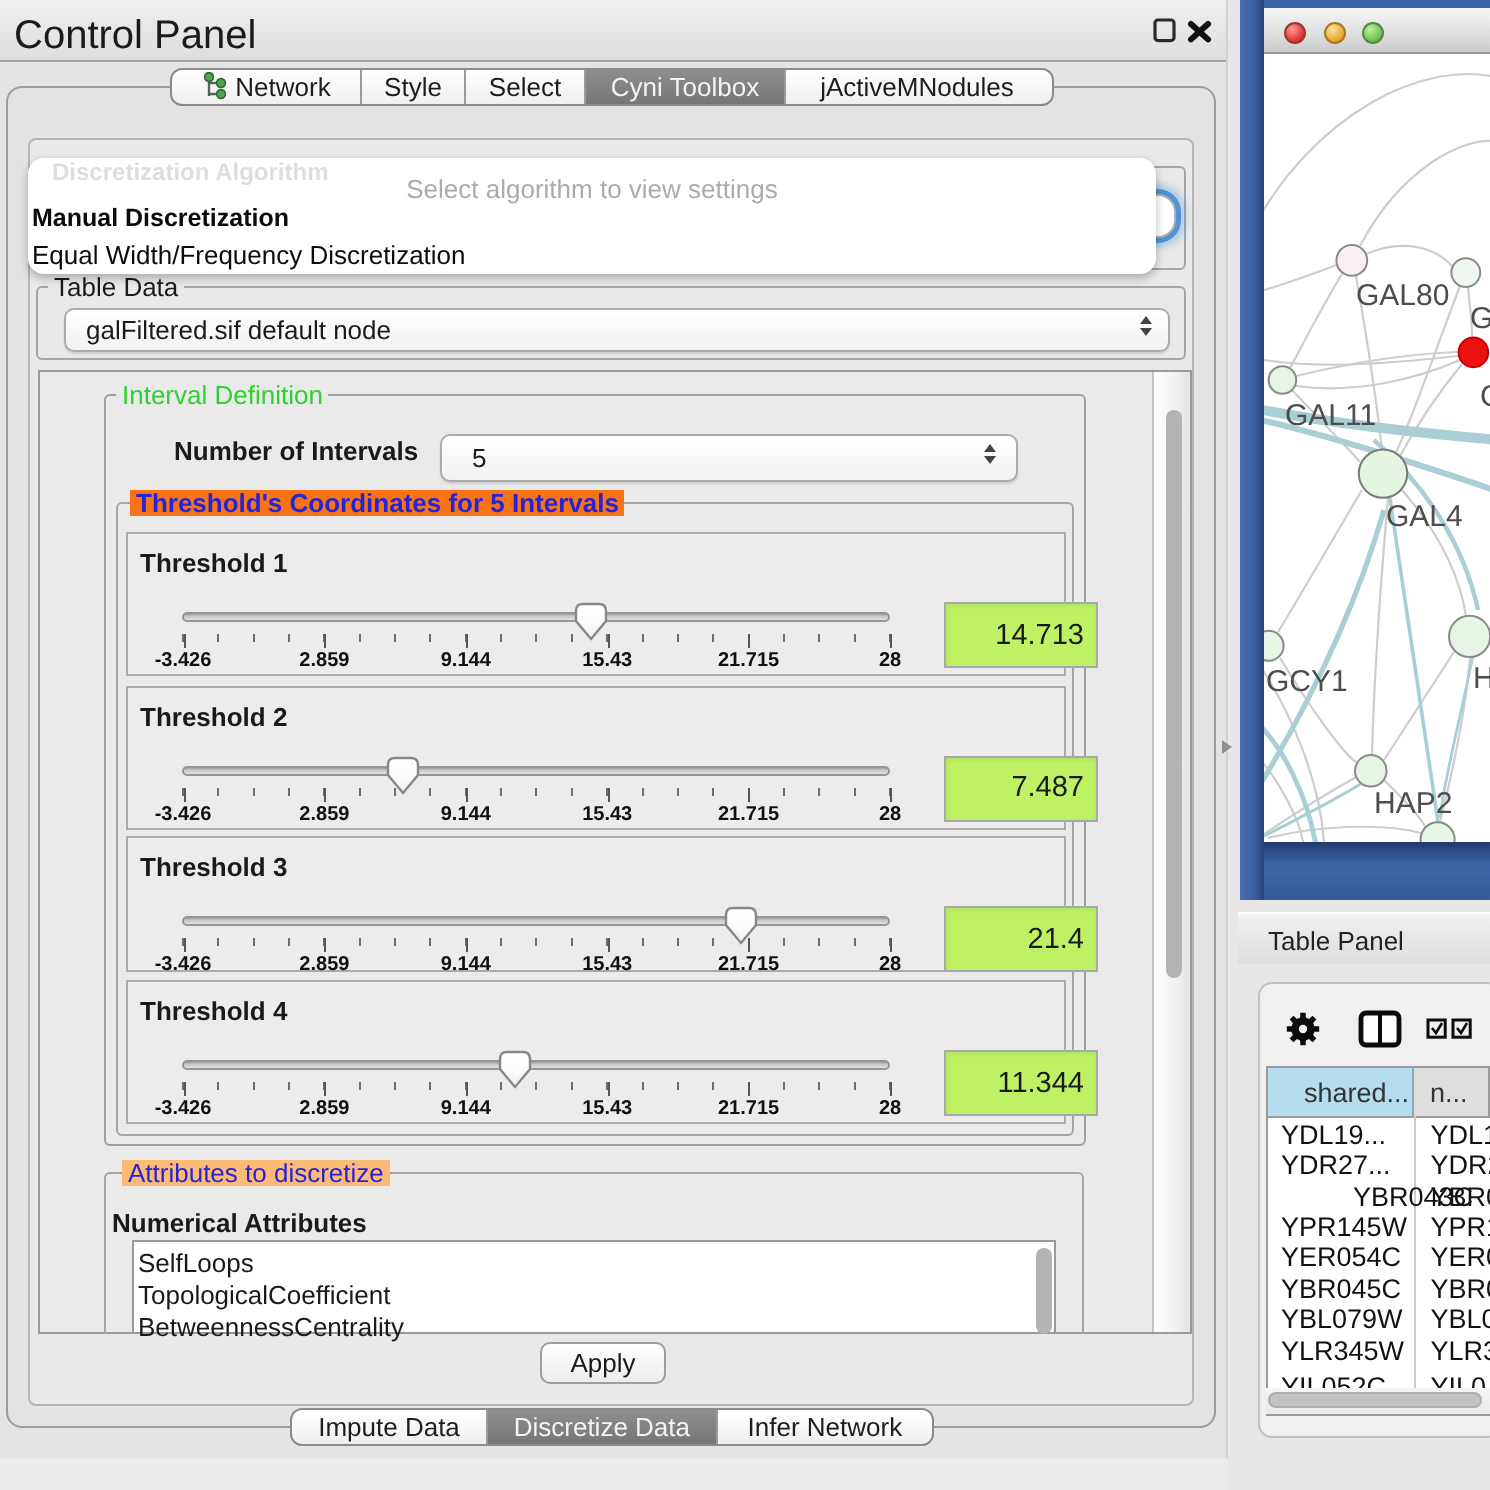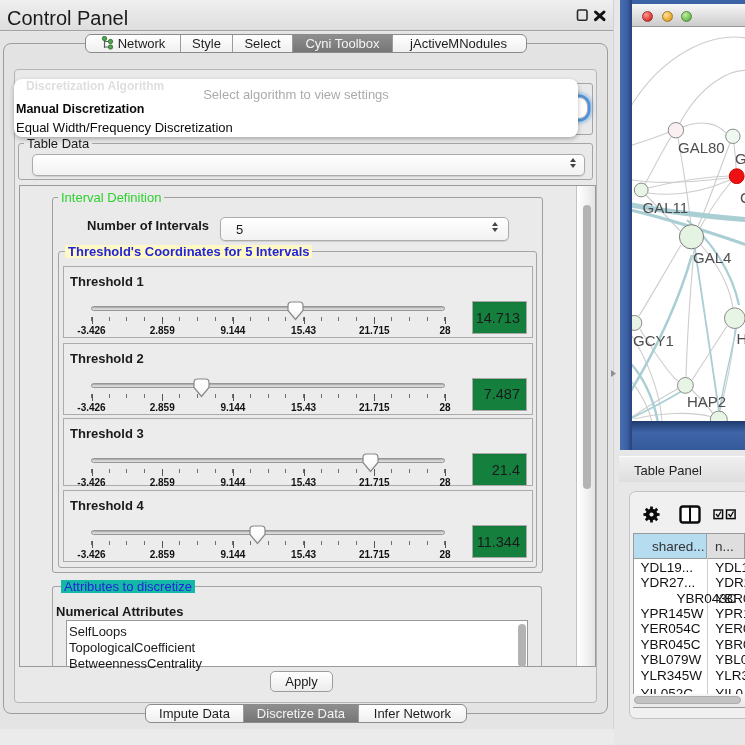--- a/index.html
+++ b/index.html
@@ -52,22 +52,22 @@
 .track { position:absolute; left:27px; top:39px; width:354px; height:5px;
   background:linear-gradient(#9e9e9e,#cfcfcf 45%,#e0e0e0); border-radius:3px;
   border:0.5px solid #969696; }
 .ticks { position:absolute; left:27px; top:50px; width:355px; height:7px;
   background-image:repeating-linear-gradient(90deg,#6f6f6f 0,#6f6f6f 1px,transparent 1px,transparent 17.675px);
   background-size:355px 4px; background-repeat:no-repeat; }
 .majt { position:absolute; top:50px; width:1px; height:7px; background:#555; }
 .tlab { position:absolute; top:58px; width:60px; text-align:center;
   font-size:10px; font-weight:bold; color:#111; }
 .thumb { position:absolute; top:34px; }
-.vbox { position:absolute; left:408px; top:34px; width:55px; height:33px;
-  background:#15803d; border:1px solid #a9a9a9; box-shadow:inset 0 1px 2px rgba(0,0,0,0.08); }
+.vbox { position:absolute; left:408px; top:34px; width:77px; height:33px;
+  background:#bef264; border:1px solid #a9a9a9; box-shadow:inset 0 1px 2px rgba(0,0,0,0.08); }
 .vbox span { position:absolute; right:6px; top:50%; transform:translateY(-50%); font-size:14.5px; }
 
 
 .vsb-track { position:absolute; background:linear-gradient(90deg,#ffffff,#f2f2f2 55%,#e4e4e4); }
 .vsb-thumb { position:absolute; background:#b3b3b3; border-radius:4.5px; }
 
 
 #popup { left:14px; top:79px; width:564px; height:58px; background:#ffffff;
   border-radius:8px; box-shadow:0 2px 5px rgba(0,0,0,0.28); }
 #popup .r1 { position:absolute; left:0; top:8px; width:100%; text-align:center; color:#ababab; font-size:13px; }
@@ -143,20 +143,21 @@
   </div>
 
   <div class="group" style="left:18px; top:83px; width:575px; height:52px;"></div>
 
   <div class="abs" style="left:480px; top:97px; width:108px; height:22px; background:#fff;
        border:1px solid #b0b0b0; border-radius:9px; box-shadow:0 0 0 2.5px rgba(74,144,217,0.95), 0 0 3px 5px rgba(74,144,217,0.35);"></div>
 
   <div class="group" style="left:18px; top:143px; width:575px; height:37px;"></div>
   <div class="gtitle" style="left:24px; top:137px; background:#e9e9e9;">Table Data</div>
   <div class="combo" style="left:32px; top:153.5px; width:553px; height:22px;">
+    <span class="ct">galFiltered.sif default node</span>
     <div class="spin" style="right:7px; top:3px;">
         <div class="u"></div>
         <div class="d"></div>
       </div>
   </div>
 
   <div class="abs" style="left:19px; top:185px; width:577px; height:482px;
        border:1px solid #9a9a9a; background:#eaeaea; overflow:hidden;"></div>
 
   <div class="group" style="left:52px; top:197px; width:491px; height:376px; border-color:#9f9f9f;"></div>
@@ -165,21 +166,21 @@
   <div class="abs" style="left:87px; top:218px; font-weight:bold;">Number of Intervals</div>
   <div class="combo" style="left:220px; top:216.5px; width:289px; height:24px;">
     <span class="ct" style="left:15px;">5</span>
     <div class="spin" style="right:9px; top:4px;">
         <div class="u"></div>
         <div class="d"></div>
       </div>
   </div>
 
   <div class="group" style="left:58px; top:251px; width:479px; height:317px;"></div>
-  <div class="gtitle" style="left:65px; top:245px; color:#2424d8; background:#fef9c3; font-weight:bold;">Threshold's Coordinates for 5 Intervals</div>
+  <div class="gtitle" style="left:65px; top:245px; color:#2424d8; background:#f97316; font-weight:bold;">Threshold's Coordinates for 5 Intervals</div>
 
   <div class="thbox" style="top:266px;">
     <div class="lbl">Threshold 1</div>
     <div class="track"></div>
     <div class="ticks"></div>
     <div class="majt" style="left:27.5px;"></div>
     <div class="majt" style="left:98.2px;"></div>
     <div class="majt" style="left:168.9px;"></div>
     <div class="majt" style="left:239.60000000000002px;"></div>
     <div class="majt" style="left:310.3px;"></div>
@@ -289,21 +290,21 @@
       </linearGradient>
         </defs>
       <path d="M1,4.5 Q1,1 4.5,1 L12.5,1 Q16,1 16,4.5 L16,9.5 L8.5,18.5 L1,9.5 Z" fill="url(#tg3)" stroke="#878787" stroke-width="1.2"></path>
     </svg>
     <div class="vbox">
         <span>11.344</span>
       </div>
   </div>
 
   <div class="group" style="left:52px; top:586px; width:490px; height:81px; border-bottom:none; border-radius:3px 3px 0 0;"></div>
-  <div class="gtitle" style="left:61px; top:580px; color:#2424d8; background:#14b8a6;">Attributes to discretize</div>
+  <div class="gtitle" style="left:61px; top:580px; color:#2424d8; background:#fdba74;">Attributes to discretize</div>
   <div class="abs" style="left:56px; top:604px; font-weight:bold;">Numerical Attributes</div>
   <div class="abs" style="left:66px; top:620px; width:462px; height:46px; background:#fff; border:1px solid #999; border-bottom:none;">
     <div style="position:absolute; left:2px; top:3px; font-size:13px;">SelfLoops</div>
     <div style="position:absolute; left:2px; top:19px; font-size:13px;">TopologicalCoefficient</div>
     <div style="position:absolute; left:2px; top:35px; font-size:13px;">BetweennessCentrality</div>
     <div class="vsb-thumb" style="right:1px; top:3px; width:8.5px; height:43px;"></div>
   </div>
 
   <div class="vsb-track" style="left:576px; top:186px; width:19px; height:480px; border-left:1px solid #c3c3c3;"></div>
   <div class="vsb-thumb" style="left:583px; top:205px; width:8px; height:284px;"></div>

